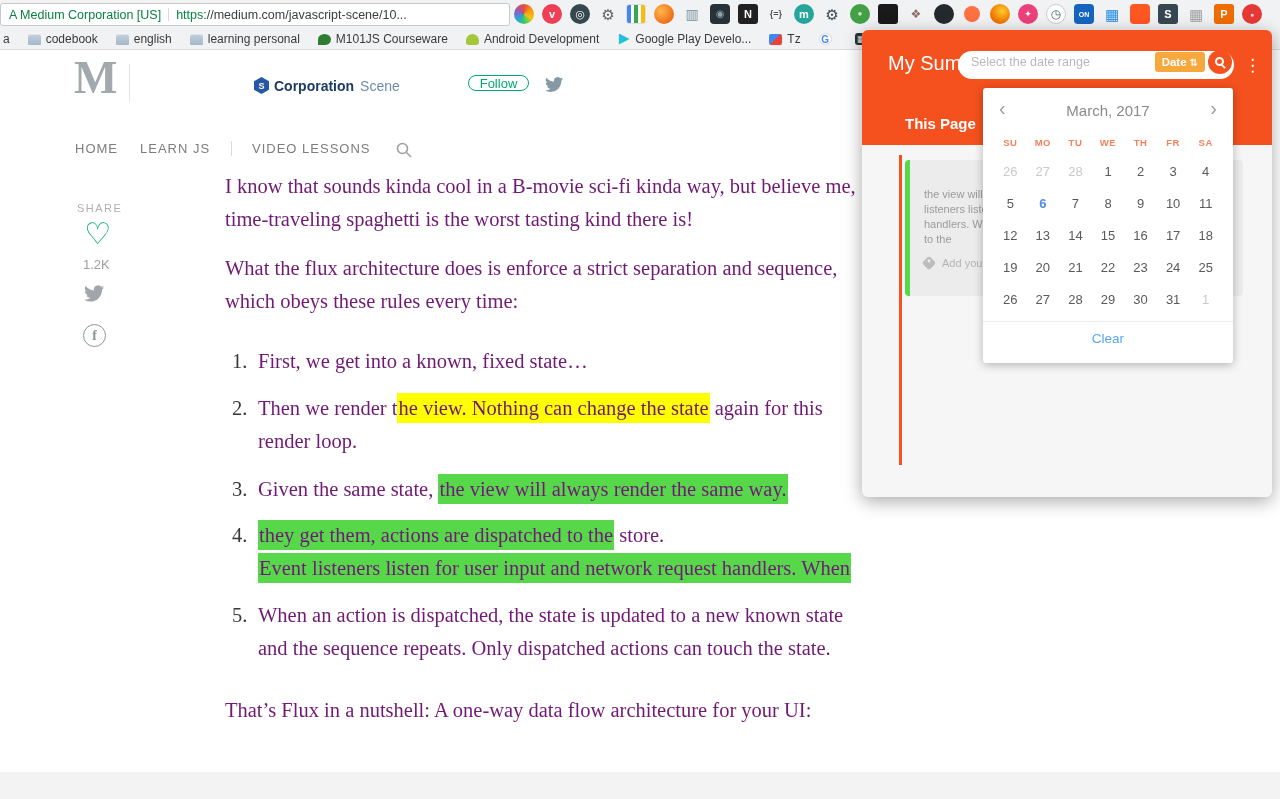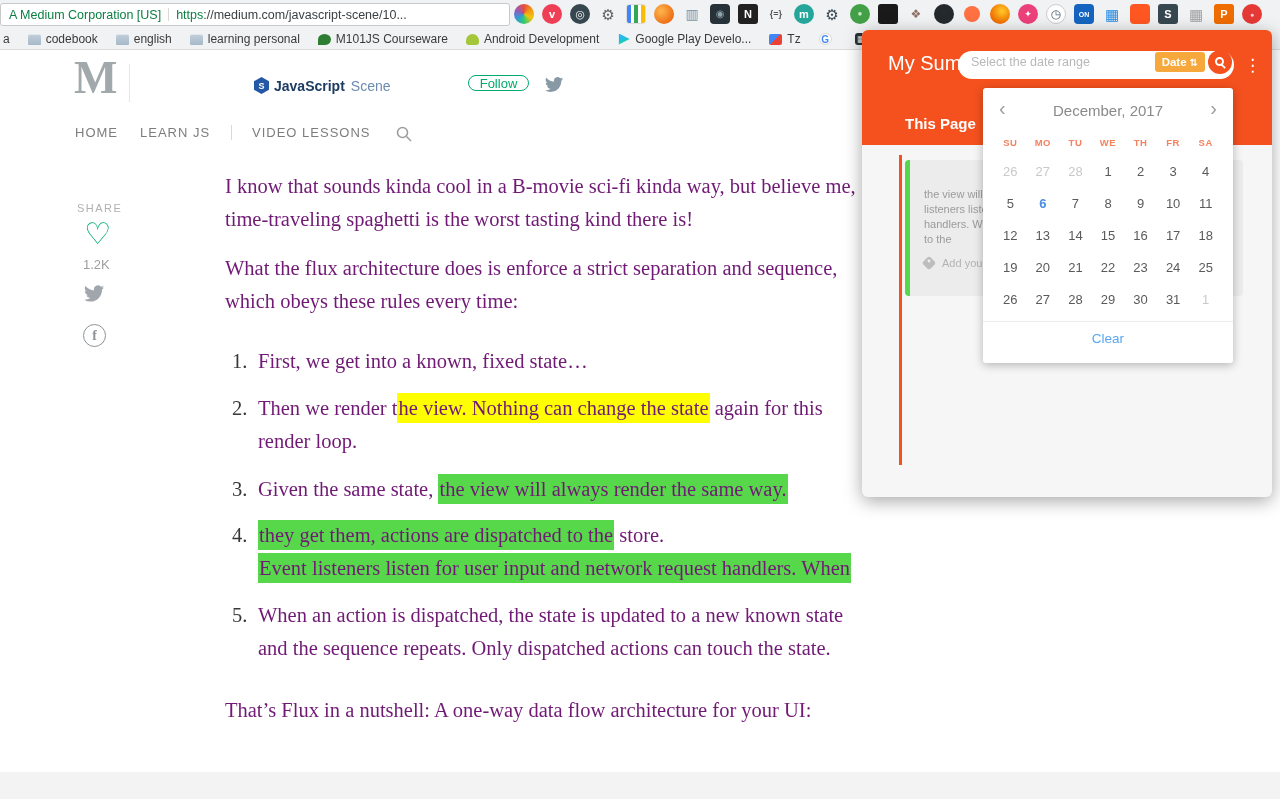--- a/index.html
+++ b/index.html
@@ -25,21 +25,21 @@
   .m-logo{position:absolute;left:74px;top:54px;font-family:"Liberation Serif",serif;font-weight:700;font-size:46px;line-height:48px;color:#a2a9ad;cursor:pointer}
   .hdr-div{position:absolute;left:129px;top:64px;width:1px;height:38px;background:#e6e6e6}
   .pub{position:absolute;left:254px;top:77px;display:flex;align-items:center;gap:5px;cursor:pointer}
   .pub-icon{width:15px;height:17px;background:#2557a7;clip-path:polygon(50% 0,100% 25%,100% 75%,50% 100%,0 75%,0 25%);color:#fff;font-size:9px;font-weight:bold;display:flex;align-items:center;justify-content:center}
   .pub-bold{font-size:14px;font-weight:700;color:#1c3c63}
   .pub-light{font-size:14px;font-weight:400;color:#6c8bb0;margin-left:1px}
   .follow-btn{position:absolute;left:468px;top:75px;width:61px;height:16px;border:1px solid var(--follow_green);border-radius:12px;color:var(--follow_green);font-size:13px;display:flex;align-items:center;justify-content:center;background:#fff;cursor:pointer}
   .hdr-twitter{position:absolute;left:544px;top:77px}
 
   .navrow{position:absolute;top:123px;left:0;width:860px;height:20px;font-size:13px;letter-spacing:1px;color:#7d7d7d}
-  .navrow span{position:absolute;top:2px;cursor:pointer}
+  .navrow span{position:absolute;top:18px;cursor:pointer}
   .nav-home{left:75px}.nav-learn{left:140px}.nav-video{left:252px}
   .nav-div{position:absolute;left:231px;top:2px;width:1px;height:15px;background:#d9d9d9}
   .nav-search{position:absolute;left:395px;top:0}
 
   
   .share-label{position:absolute;left:77px;top:202px;font-size:11px;letter-spacing:1.5px;color:#b0b0b0}
   .heart{position:absolute;left:84px;top:219px;font-size:30px;line-height:30px;color:var(--follow_green);cursor:pointer;font-family:"DejaVu Sans",sans-serif}
   .likes{position:absolute;left:83px;top:257px;font-size:13px;color:#9e9e9e}
   .share-tw{position:absolute;left:83px;top:285px;cursor:pointer}
   .share-fb{position:absolute;left:83px;top:324px;width:23px;height:23px;border:1.5px solid #8d9399;border-radius:50%;display:flex;align-items:center;justify-content:center;font-family:"Liberation Serif",serif;font-weight:700;font-size:14px;color:#8d9399;cursor:pointer}
@@ -178,21 +178,21 @@
       <div class="bm-item">
       <span class="bm-icon" style="background: rgb(38, 50, 56); color: rgb(236, 239, 241); font-size: 9px; display: inline-flex; align-items: center; justify-content: center; border-radius: 3px; width: 13px; height: 12px;">▦</span>
       <span class="bm-label"></span>
     </div>
     </div>
 
   <div class="m-logo">M</div>
   <div class="hdr-div"></div>
   <div class="pub">
     <span class="pub-icon">S</span>
-    <span class="pub-bold">JavaScript</span>
+    <span class="pub-bold">Corporation</span>
     <span class="pub-light">Scene</span>
   </div>
   <div class="follow-btn">Follow</div>
   <div class="hdr-twitter">
     <svg width="20" height="17" viewBox="0 0 24 20">
         <path fill="#8899a6" d="M23 2.1c-.8.35-1.66.6-2.56.7A4.48 4.48 0 0 0 22.4.33a8.95 8.95 0 0 1-2.84 1.08A4.47 4.47 0 0 0 11.95 5.5 12.7 12.7 0 0 1 2.74.84a4.47 4.47 0 0 0 1.38 5.96c-.73-.02-1.42-.22-2.02-.55v.06a4.47 4.47 0 0 0 3.58 4.38c-.66.18-1.36.2-2.02.08a4.48 4.48 0 0 0 4.17 3.1A8.97 8.97 0 0 1 1.2 15.7a12.65 12.65 0 0 0 6.85 2.01c8.22 0 12.72-6.81 12.72-12.72v-.58A9.1 9.1 0 0 0 23 2.1z"></path>
       </svg>
   </div>
 
   <div class="navrow">
@@ -297,21 +297,21 @@
       <div class="card-tags">
         <span class="tag-icon"></span>
         <span class="tags-ph">Add your custom tags upto 10</span>
       </div>
     </div>
 
 
     <div class="calendar">
       <div class="cal-nav">
         <span class="cal-prev">‹</span>
-        <div class="cal-title">December, 2017</div>
+        <div class="cal-title">March, 2017</div>
         <span class="cal-next">›</span>
       </div>
       <div class="cal-week">
 
       <span class="cal-wd">SU</span>
           <span class="cal-wd">MO</span>
           <span class="cal-wd">TU</span>
           <span class="cal-wd">WE</span>
           <span class="cal-wd">TH</span>
           <span class="cal-wd">FR</span>

